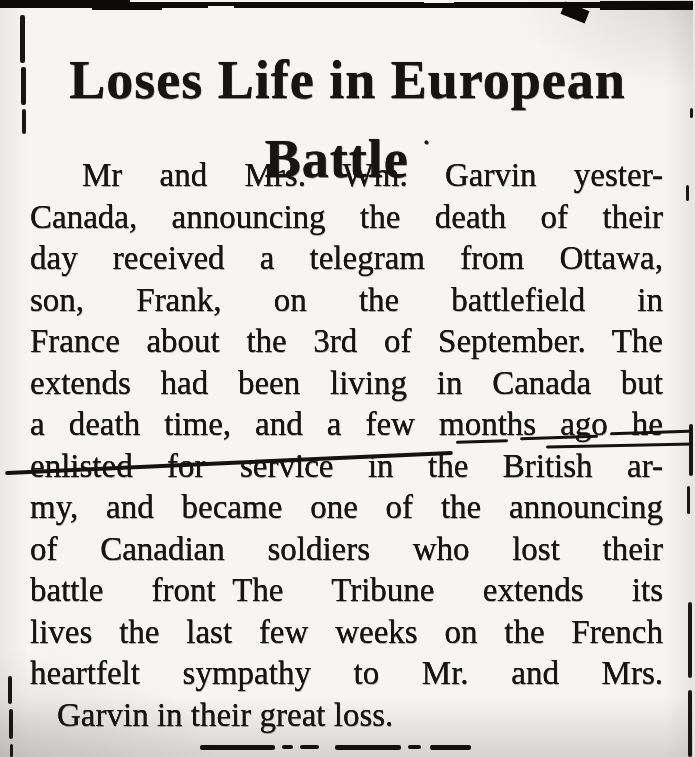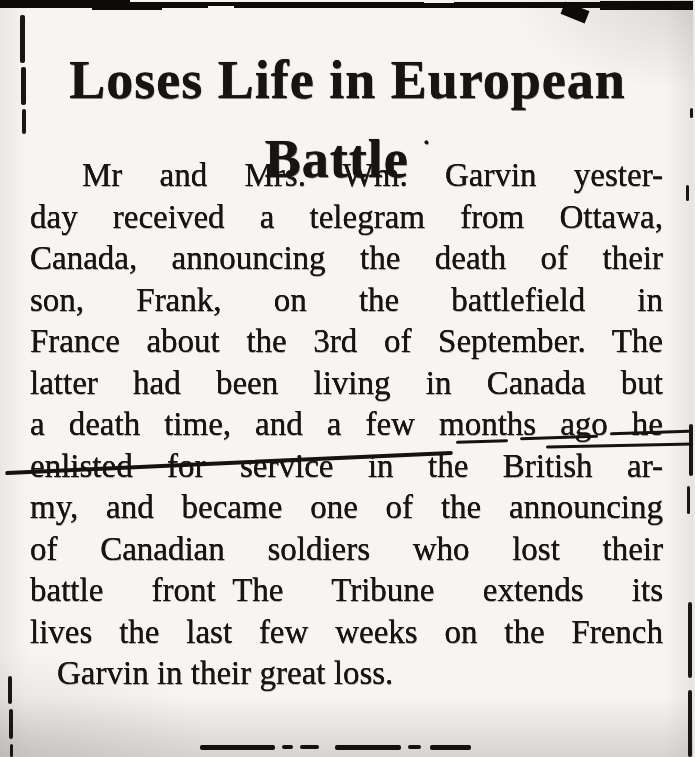--- a/index.html
+++ b/index.html
@@ -107,31 +107,32 @@
   <div class="rule rr4"></div>
   <div class="rule rr5"></div>
 
   <h1 class="headline">
     <span>Loses Life in European</span><br>
     <span>Battle</span><span class="stray-dot">·</span>
   </h1>
 
   <div class="bodytext">
     <div class="ln indent">Mr and Mrs. Wm. Garvin yester-</div>
+    <div class="ln">Canada, announcing the death of their</div>
     <div class="ln">day received a telegram from Ottawa,</div>
-    <div class="ln">Canada, announcing the death of their</div>
     <div class="ln">son, Frank, on the battlefield in</div>
     <div class="ln">France about the 3rd of September. The</div>
-    <div class="ln">latter had been living in Canada but</div>
+    <div class="ln">extends had been living in Canada but</div>
     <div class="ln">a death time, and a few months ago he</div>
     <div class="ln">enlisted for service in the British ar-</div>
     <div class="ln">my, and became one of the announcing</div>
     <div class="ln">of Canadian soldiers who lost their</div>
     <div class="ln">battle front The Tribune extends its</div>
     <div class="ln">lives the last few weeks on the French</div>
+    <div class="ln">heartfelt sympathy to Mr. and Mrs.</div>
     <div class="ln last">Garvin in their great loss.</div>
   </div>
 
   <div class="pen pu"></div>
   <div class="pen pd"></div>
   <div class="pen pd1"></div>
   <div class="pen pd2"></div>
   <div class="pen pd3"></div>
 
   <div class="dash d1"></div>

